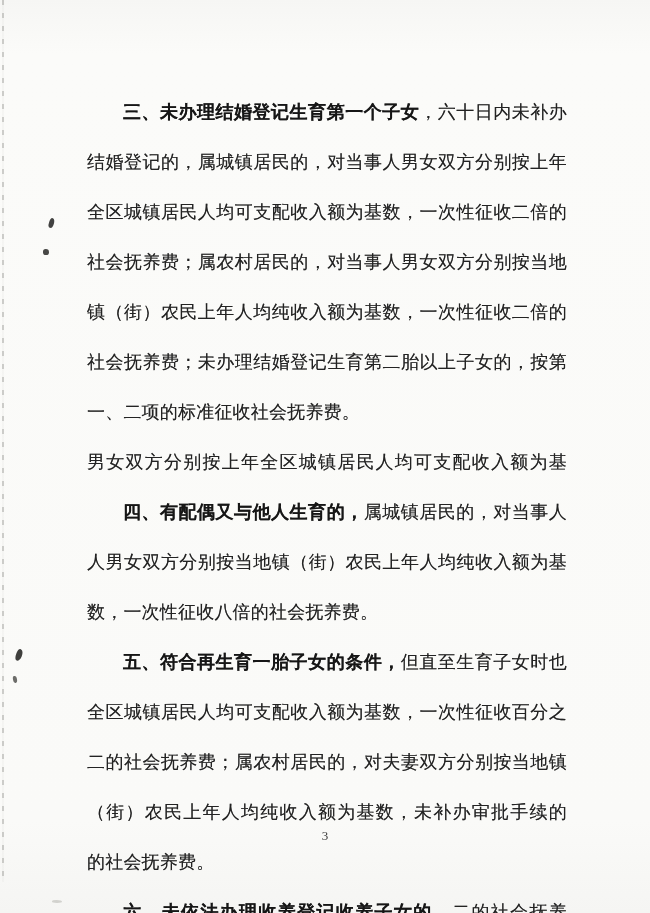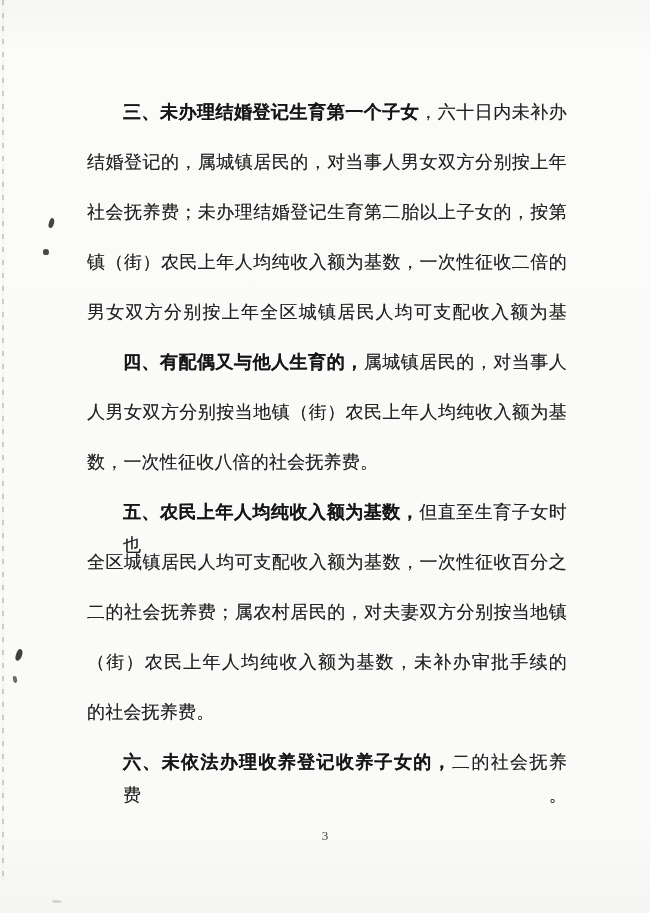--- a/index.html
+++ b/index.html
@@ -79,31 +79,34 @@
 </style>
 </head>
 <body>
 
 <div class="page">
   <div class="edge-line"></div>
   <div class="content" id="doc-content">
       <div class="para">
         <div class="line indent fill"><span class="seg bold">三、未办理结婚登记生育第一个子女</span><span class="seg">，六十日内未补办</span></div>
         <div class="line fill"><span class="seg">结婚登记的，属城镇居民的，对当事人男女双方分别按上年</span></div>
+        <div class="line fill"><span class="seg">全区城镇居民人均可支配收入额为基数，一次性征收二倍的</span></div>
+        <div class="line fill"><span class="seg">社会抚养费；属农村居民的，对当事人男女双方分别按当地</span></div>
+        <div class="line fill"><span class="seg">镇（街）农民上年人均纯收入额为基数，一次性征收二倍的</span></div>
         <div class="line fill"><span class="seg">社会抚养费；未办理结婚登记生育第二胎以上子女的，按第</span></div>
-        <div class="line fill"><span class="seg">镇（街）农民上年人均纯收入额为基数，一次性征收二倍的</span></div>
+        <div class="line"><span class="seg">一、二项的标准征收社会抚养费。</span></div>
       </div>
       <div class="para">
         <div class="line fill"><span class="seg">男女双方分别按上年全区城镇居民人均可支配收入额为基</span></div>
         <div class="line indent fill"><span class="seg bold">四、有配偶又与他人生育的，</span><span class="seg">属城镇居民的，对当事人</span></div>
         <div class="line fill"><span class="seg">人男女双方分别按当地镇（街）农民上年人均纯收入额为基</span></div>
         <div class="line"><span class="seg">数，一次性征收八倍的社会抚养费。</span></div>
       </div>
       <div class="para">
-        <div class="line indent fill"><span class="seg bold">五、农民上年人均纯收入额为基数，</span><span class="seg">但直至生育子女时也</span></div>
+        <div class="line indent fill"><span class="seg bold">五、符合再生育一胎子女的条件，</span><span class="seg">但直至生育子女时也</span></div>
         <div class="line fill"><span class="seg">全区城镇居民人均可支配收入额为基数，一次性征收百分之</span></div>
         <div class="line fill"><span class="seg">二的社会抚养费；属农村居民的，对夫妻双方分别按当地镇</span></div>
         <div class="line fill"><span class="seg">（街）农民上年人均纯收入额为基数，未补办审批手续的</span></div>
         <div class="line"><span class="seg">的社会抚养费。</span></div>
       </div>
       <div class="para">
         <div class="line indent fill"><span class="seg bold">六、未依法办理收养登记收养子女的，</span><span class="seg">二的社会抚养费。</span></div>
       </div>
     </div>
   <div class="page-number">3</div>

